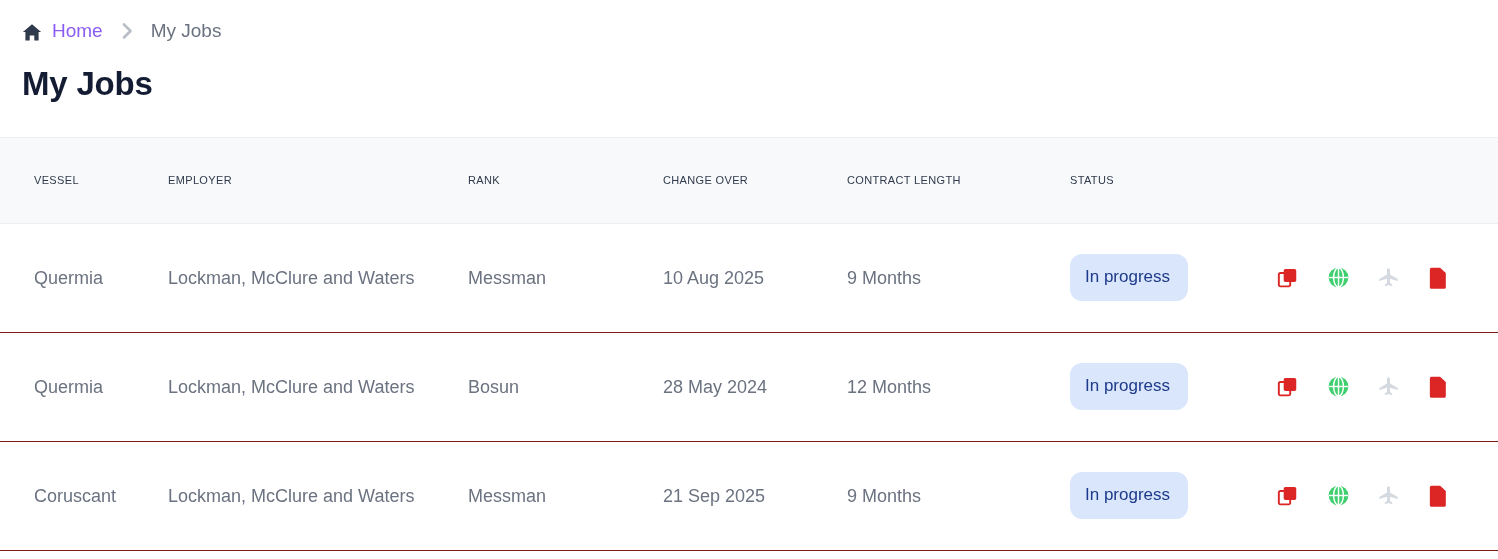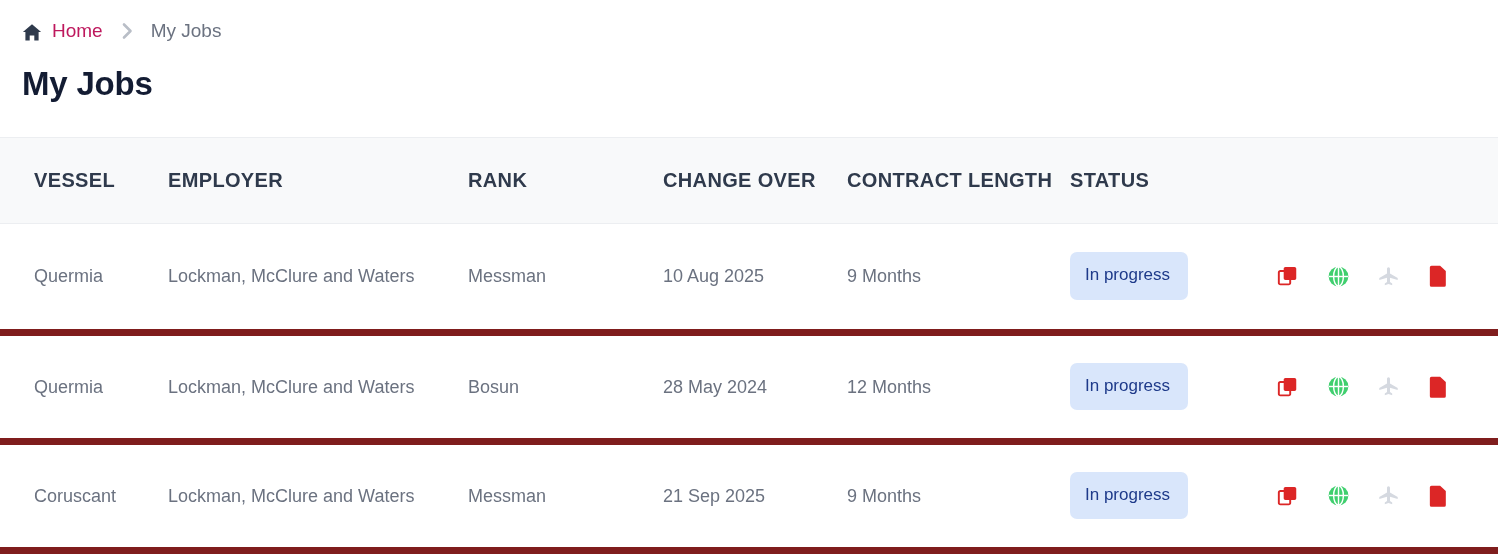--- a/index.html
+++ b/index.html
@@ -21,21 +21,21 @@
     padding: 16px 0 0 22px;
     height: 46px;
   }
   .crumb {
     display: flex;
     align-items: center;
     gap: 10px;
     font-size: 19px;
   }
   .crumb-home {
-    color: #be185d;
+    color: #8b5cf6;
     font-weight: 400;
     text-decoration: none;
   }
   .home-icon {
     display: inline-block;
     width: 20px;
     height: 19px;
     position: relative;
     top: 1px;
   }
@@ -73,31 +73,31 @@
     table-layout: fixed;
   }
   table.jobs thead tr {
     background: #f8f9fa;
     border-top: 1px solid #eceef1;
     border-bottom: 1px solid #eceef1;
   }
   table.jobs thead th {
     text-align: left;
     vertical-align: middle;
-    font-size: 20px;
-    font-weight: 700;
+    font-size: 11px;
+    font-weight: 400;
     color: #2f3a4c;
     letter-spacing: 0.35px;
     text-transform: uppercase;
     padding: 22px 12px 22px 0;
     height: 86px;
     line-height: 1.32;
   }
   table.jobs tbody tr {
-    border-bottom: 7px solid #7f1d1d;
+    border-bottom: 1px solid #7f1d1d;
   }
   table.jobs tbody td {
     vertical-align: middle;
     font-size: 18px;
     color: #6b7280;
     padding: 18px 12px 18px 0;
     height: 109px;
     line-height: 1.45;
     font-weight: 400;
   }
@@ -124,21 +124,21 @@
   table.jobs th.c-employer, table.jobs td.c-employer { text-indent: 0; }
 
   
   .badge {
     display: inline-block;
     background: #d9e6fb;
     color: #1e3a8a;
     font-size: 17px;
     font-weight: 500;
     line-height: 1.45;
-    border-radius: 7px;
+    border-radius: 12px;
     padding: 11px 15px 12px 15px;
     width: 118px;
     white-space: normal;
   }
 
   
   .actions {
     display: flex;
     align-items: center;
     gap: 26px;

